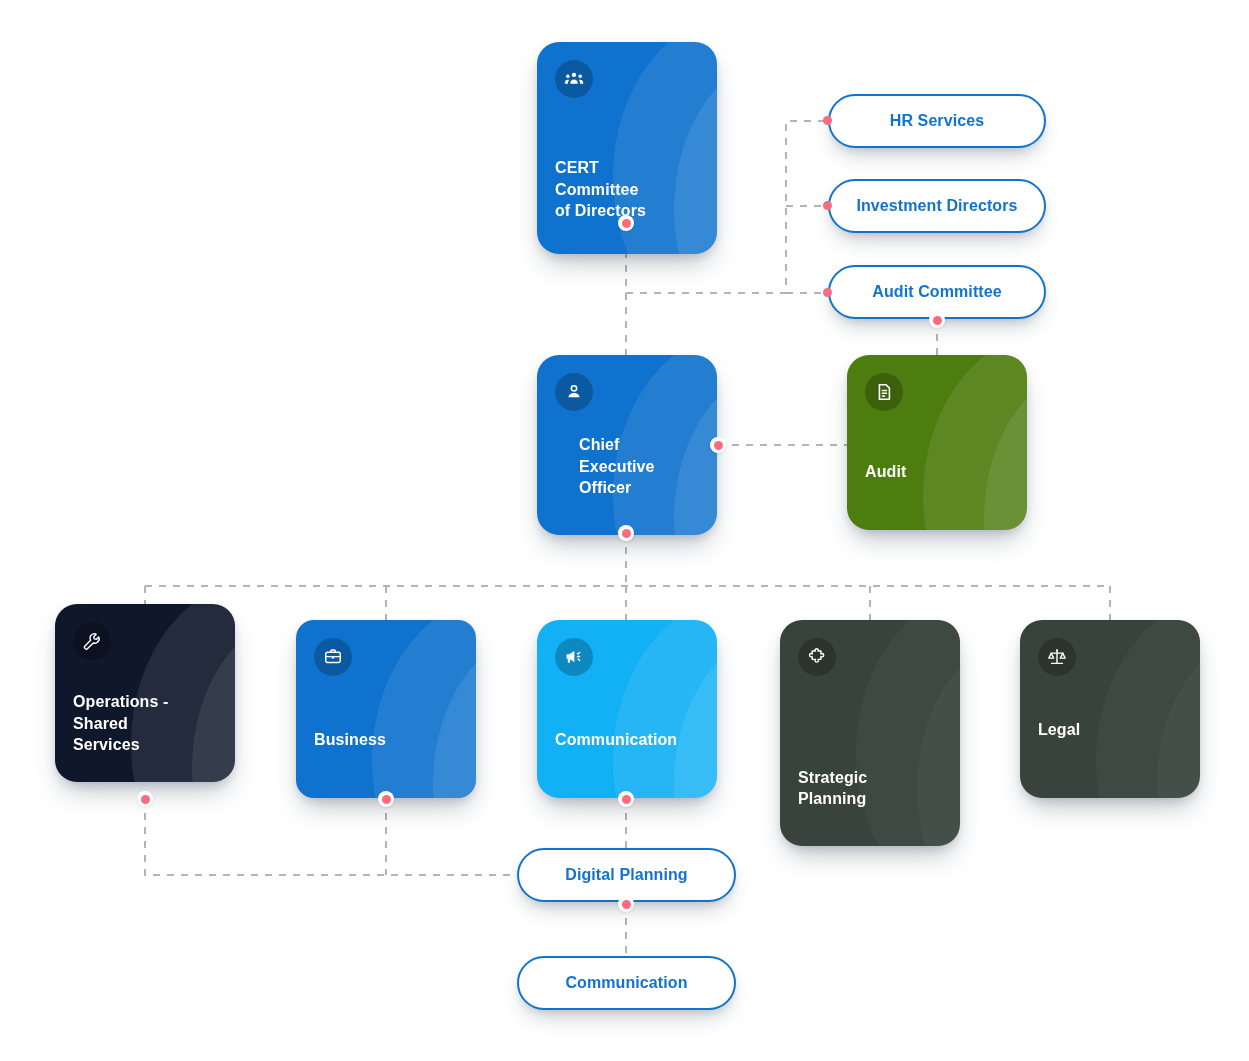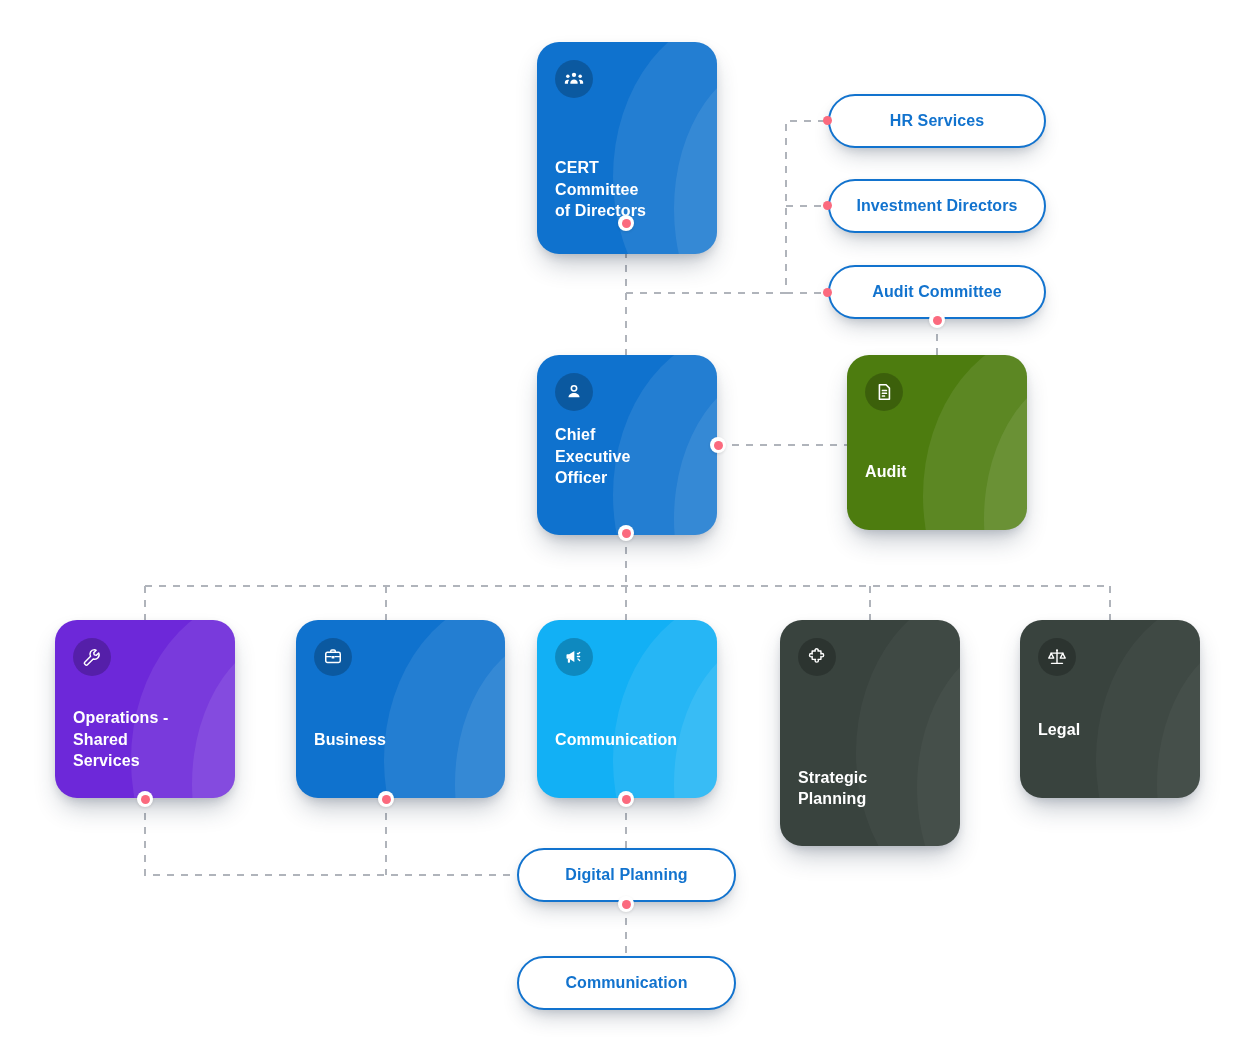--- a/index.html
+++ b/index.html
@@ -205,53 +205,53 @@
 
   <div class="node-card" style="left:537px; top:355px; width:180px; height:180px; background:#0f72ce;">
     <div class="swoosh a"></div>
     <div class="swoosh b"></div>
     <div class="icon-badge">
       <svg viewBox="0 0 24 24" xmlns="http://www.w3.org/2000/svg">
         <circle cx="12" cy="7.6" r="3.2" fill="none" stroke="#ffffff" stroke-width="1.9"></circle>
         <path d="M5.4 18.2c0-3.1 3-5.1 6.6-5.1s6.6 2 6.6 5.1z" fill="#ffffff"></path>
       </svg>
     </div>
-    <div class="node-label" style="bottom:46px;">Chief
+    <div class="node-label" style="bottom:36px;margin-left:24px;">Chief
 Executive
 Officer</div>
   </div>
 
   <div class="node-card" style="left:847px; top:355px; width:180px; height:175px; background:#4d7c0f;">
     <div class="swoosh a"></div>
     <div class="swoosh b"></div>
     <div class="icon-badge">
       <svg viewBox="0 0 24 24" xmlns="http://www.w3.org/2000/svg">
         <path d="M6.5 3.3h8l4 4v13.4H6.5z" fill="none" stroke="#ffffff" stroke-width="1.9" stroke-linejoin="round"></path>
         <rect x="9.2" y="9.4" width="6.6" height="1.7" rx="0.7"></rect>
         <rect x="9.2" y="12.7" width="6.6" height="1.7" rx="0.7"></rect>
         <rect x="9.2" y="16.0" width="4.3" height="1.7" rx="0.7"></rect>
       </svg>
     </div>
     <div class="node-label" style="bottom:47px;">Audit</div>
   </div>
 
-  <div class="node-card" style="left:55px; top:620px; width:180px; height:178px; background:#6d28d9;">
+  <div class="node-card" style="left:55px; top:604px; width:180px; height:178px; background:#0f172a;">
     <div class="swoosh a"></div>
     <div class="swoosh b"></div>
     <div class="icon-badge">
       <svg viewBox="0 0 24 24" xmlns="http://www.w3.org/2000/svg">
         <path d="M14.9 3.1a5.4 5.4 0 0 0-4.6 8.1l-7 7a1.6 1.6 0 0 0 0 2.3l.9.9a1.6 1.6 0 0 0 2.3 0l7-7a5.4 5.4 0 0 0 6.6-7.3l-2.9 2.9-2.5-.6-.6-2.5 2.9-2.9a5.4 5.4 0 0 0-2.1-.9z" fill="none" stroke="#ffffff" stroke-width="1.7" stroke-linejoin="round"></path>
       </svg>
     </div>
     <div class="node-label" style="bottom:26px;">Operations -
 Shared
 Services</div>
   </div>
 
-  <div class="node-card" style="left:296px; top:620px; width:209px; height:178px; background:#0f72ce;">
+  <div class="node-card" style="left:296px; top:620px; width:180px; height:178px; background:#0f72ce;border-radius:18px;">
     <div class="swoosh a"></div>
     <div class="swoosh b"></div>
     <div class="icon-badge">
       <svg viewBox="0 0 24 24" xmlns="http://www.w3.org/2000/svg">
         <path d="M9.3 6.3V4.9a1.4 1.4 0 0 1 1.4-1.4h2.6a1.4 1.4 0 0 1 1.4 1.4v1.4" fill="none" stroke="#ffffff" stroke-width="1.7"></path>
         <rect x="3.3" y="6.3" width="17.4" height="12.2" rx="2" fill="none" stroke="#ffffff" stroke-width="1.8"></rect>
         <rect x="10.3" y="10.9" width="3.4" height="3" rx="0.8" fill="#ffffff"></rect>
         <path d="M3.3 11.6h7M13.7 11.6h7" stroke="#ffffff" stroke-width="1.6"></path>
       </svg>
     </div>

